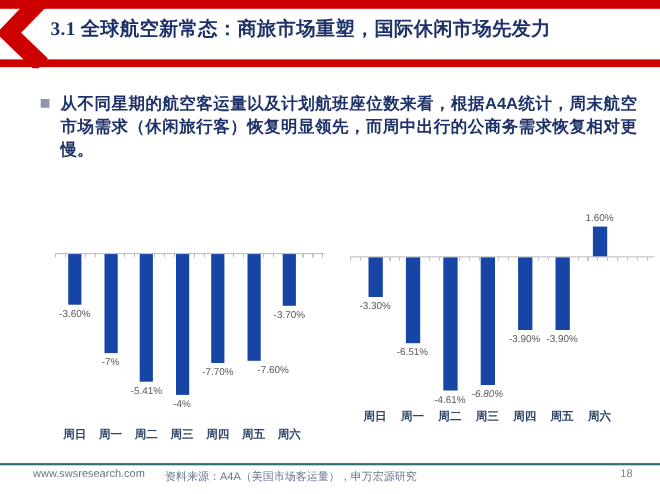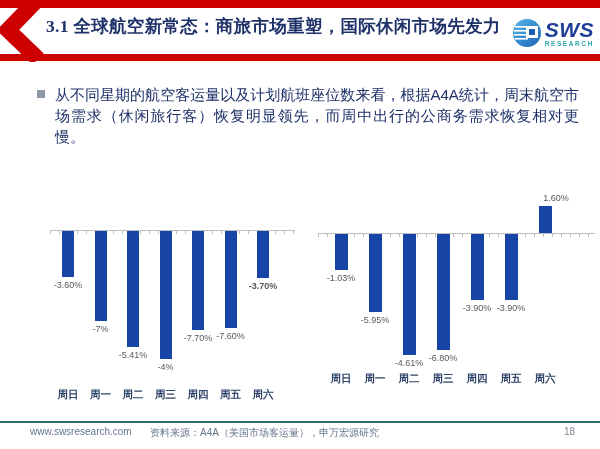--- a/index.html
+++ b/index.html
@@ -17,21 +17,21 @@
 
   
   .logo{position:absolute;right:6px;top:17px;display:flex;align-items:center;}
   .logo-text{display:flex;flex-direction:column;line-height:1;margin-left:2px;}
   .logo-sws{font-size:21px;font-weight:bold;font-style:italic;color:var(--logo-blue);letter-spacing:.5px;}
   .logo-research{font-size:6.5px;color:var(--logo-teal);letter-spacing:1.6px;font-weight:bold;margin-top:1px;}
 
   
   .bullet-square{position:absolute;left:37px;top:90px;width:8px;height:8px;background:#8d99ab;}
   .body-text{position:absolute;left:55px;top:84px;width:524px;margin:0;
-      font-size:15px;font-weight:normal;color:var(--navy);line-height:21px;text-align:justify;}
+      font-size:15px;font-weight:bold;color:var(--navy);line-height:21px;text-align:justify;}
 
   
   .chart-title{position:absolute;left:62px;top:169px;font-size:12px;font-weight:bold;
       color:var(--chart-title);letter-spacing:.2px;}
 
   
   .chart{position:absolute;top:195px;height:215px;}
   .chart-left{left:50px;width:245px;}
   .chart-right{left:318px;width:277px;}
   .axis{position:absolute;left:0;width:100%;height:1px;background:var(--axis);}
@@ -53,41 +53,20 @@
 
 <div class="slide">
 
   <div class="top-band"></div>
   <svg class="chevron" width="60" height="62" viewBox="0 0 60 62">
     <polyline points="36,1 8,30 38,59" fill="none" stroke="#CC0000" stroke-width="16"></polyline>
   </svg>
 
   <h1 class="page-title">3.1 全球航空新常态：商旅市场重塑，国际休闲市场先发力</h1>
 
-  <div class="logo">
-    <svg width="32" height="32" viewBox="0 0 32 32">
-      <defs>
-        <linearGradient id="g1" x1="0" y1="0" x2="1" y2="1">
-          <stop offset="0" stop-color="#55b8ea"></stop>
-            <stop offset="1" stop-color="#1a63b4"></stop>
-        </linearGradient>
-      </defs>
-      <circle cx="16" cy="16" r="14" fill="url(#g1)"></circle>
-      <rect x="4" y="9" width="13" height="1.6" fill="#ffffff"></rect>
-      <rect x="3" y="13" width="13" height="1.6" fill="#ffffff"></rect>
-      <rect x="3" y="17" width="13" height="1.6" fill="#ffffff"></rect>
-      <rect x="4" y="21" width="13" height="1.6" fill="#ffffff"></rect>
-      <rect x="15" y="9" width="12" height="12" fill="#ffffff"></rect>
-      <rect x="18" y="12" width="6" height="6" fill="#1a63b4"></rect>
-    </svg>
-    <div class="logo-text">
-      <span class="logo-sws">SWS</span>
-      <span class="logo-research">RESEARCH</span>
-    </div>
-  </div>
 
   <div class="red-line"></div>
 
   <span class="bullet-square"></span>
   <p class="body-text">从不同星期的航空客运量以及计划航班座位数来看，根据A4A统计，周末航空市场需求（休闲旅行客）恢复明显领先，而周中出行的公商务需求恢复相对更慢。</p>
 
 
   <div class="chart chart-left">
     <div class="axis" style="top: 35px;"></div>
     <div class="ticks" style="top: 36px;"></div>
@@ -100,49 +79,49 @@
       <div class="bar" style="left: 77px; width: 12px; height: 116.48px; top: 36px; background: rgb(23, 69, 165);"></div>
       <div class="bar-label" style="left: 51px; top: 155.48px;">-5.41%</div>
       <div class="cat-label" style="left: 51px; top: 193px;">周二</div>
       <div class="bar" style="left: 109.5px; width: 12px; height: 128px; top: 36px; background: rgb(23, 69, 165);"></div>
       <div class="bar-label" style="left: 83.5px; top: 167px;">-4%</div>
       <div class="cat-label" style="left: 83.5px; top: 193px;">周三</div>
       <div class="bar" style="left: 142px; width: 12px; height: 98.56px; top: 36px; background: rgb(23, 69, 165);"></div>
       <div class="bar-label" style="left: 116px; top: 137.56px;">-7.70%</div>
       <div class="cat-label" style="left: 116px; top: 193px;">周四</div>
       <div class="bar" style="left: 174.5px; width: 12px; height: 97.28px; top: 36px; background: rgb(23, 69, 165);"></div>
-      <div class="bar-label" style="left: 148.5px; top: 136.28px;">-7.60%</div>
+      <div class="bar-label" style="left: 148.5px; top: 136.28px; text-align: right;">-7.60%</div>
       <div class="cat-label" style="left: 148.5px; top: 193px;">周五</div>
       <div class="bar" style="left: 207px; width: 12px; height: 47.36px; top: 36px; background: rgb(23, 69, 165);"></div>
-      <div class="bar-label" style="left: 181px; top: 86.36px; font-weight: bold;">-3.70%</div>
+      <div class="bar-label" style="left: 181px; top: 86.36px;">-3.70%</div>
       <div class="cat-label" style="left: 181px; top: 193px;">周六</div>
     </div>
   <div class="chart chart-right">
     <div class="axis" style="top: 38px;"></div>
     <div class="ticks" style="top: 39px;"></div>
   <div class="bar" style="left: 16.5px; width: 13px; height: 35.7px; top: 39px; background: rgb(23, 69, 165);"></div>
-      <div class="bar-label" style="left: -9px; top: 77.7px;">-1.03%</div>
+      <div class="bar-label" style="left: -9px; top: 77.7px;">-3.30%</div>
       <div class="cat-label" style="left: -9px; top: 177px;">周日</div>
       <div class="bar" style="left: 50.5px; width: 13px; height: 78.2px; top: 39px; background: rgb(23, 69, 165);"></div>
-      <div class="bar-label" style="left: 25px; top: 120.2px;">-5.95%</div>
+      <div class="bar-label" style="left: 25px; top: 120.2px;">-6.51%</div>
       <div class="cat-label" style="left: 25px; top: 177px;">周一</div>
       <div class="bar" style="left: 84.5px; width: 13px; height: 120.7px; top: 39px; background: rgb(23, 69, 165);"></div>
       <div class="bar-label" style="left: 59px; top: 162.7px;">-4.61%</div>
       <div class="cat-label" style="left: 59px; top: 177px;">周二</div>
       <div class="bar" style="left: 118.5px; width: 13px; height: 115.6px; top: 39px; background: rgb(23, 69, 165);"></div>
-      <div class="bar-label" style="left: 93px; top: 157.6px;">-6.80%</div>
+      <div class="bar-label" style="left: 93px; top: 157.6px; font-style: italic;">-6.80%</div>
       <div class="cat-label" style="left: 93px; top: 177px;">周三</div>
       <div class="bar" style="left: 152.5px; width: 13px; height: 66.3px; top: 39px; background: rgb(23, 69, 165);"></div>
       <div class="bar-label" style="left: 127px; top: 108.3px;">-3.90%</div>
       <div class="cat-label" style="left: 127px; top: 177px;">周四</div>
       <div class="bar" style="left: 186.5px; width: 13px; height: 66.3px; top: 39px; background: rgb(23, 69, 165);"></div>
       <div class="bar-label" style="left: 161px; top: 108.3px;">-3.90%</div>
       <div class="cat-label" style="left: 161px; top: 177px;">周五</div>
       <div class="bar" style="left: 220.5px; width: 13px; height: 27.2px; top: 10.8px; background: rgb(23, 69, 165);"></div>
-      <div class="bar-label" style="left: 206px; top: -2.2px;">1.60%</div>
+      <div class="bar-label" style="left: 195px; top: -2.2px;">1.60%</div>
       <div class="cat-label" style="left: 195px; top: 177px;">周六</div>
     </div>
 
   <div class="footer-line"></div>
   <div class="footer">
     <span class="footer-website">www.swsresearch.com</span>
     <span class="footer-source">资料来源：A4A（美国市场客运量），申万宏源研究</span>
     <span class="footer-page">18</span>
   </div>
 

